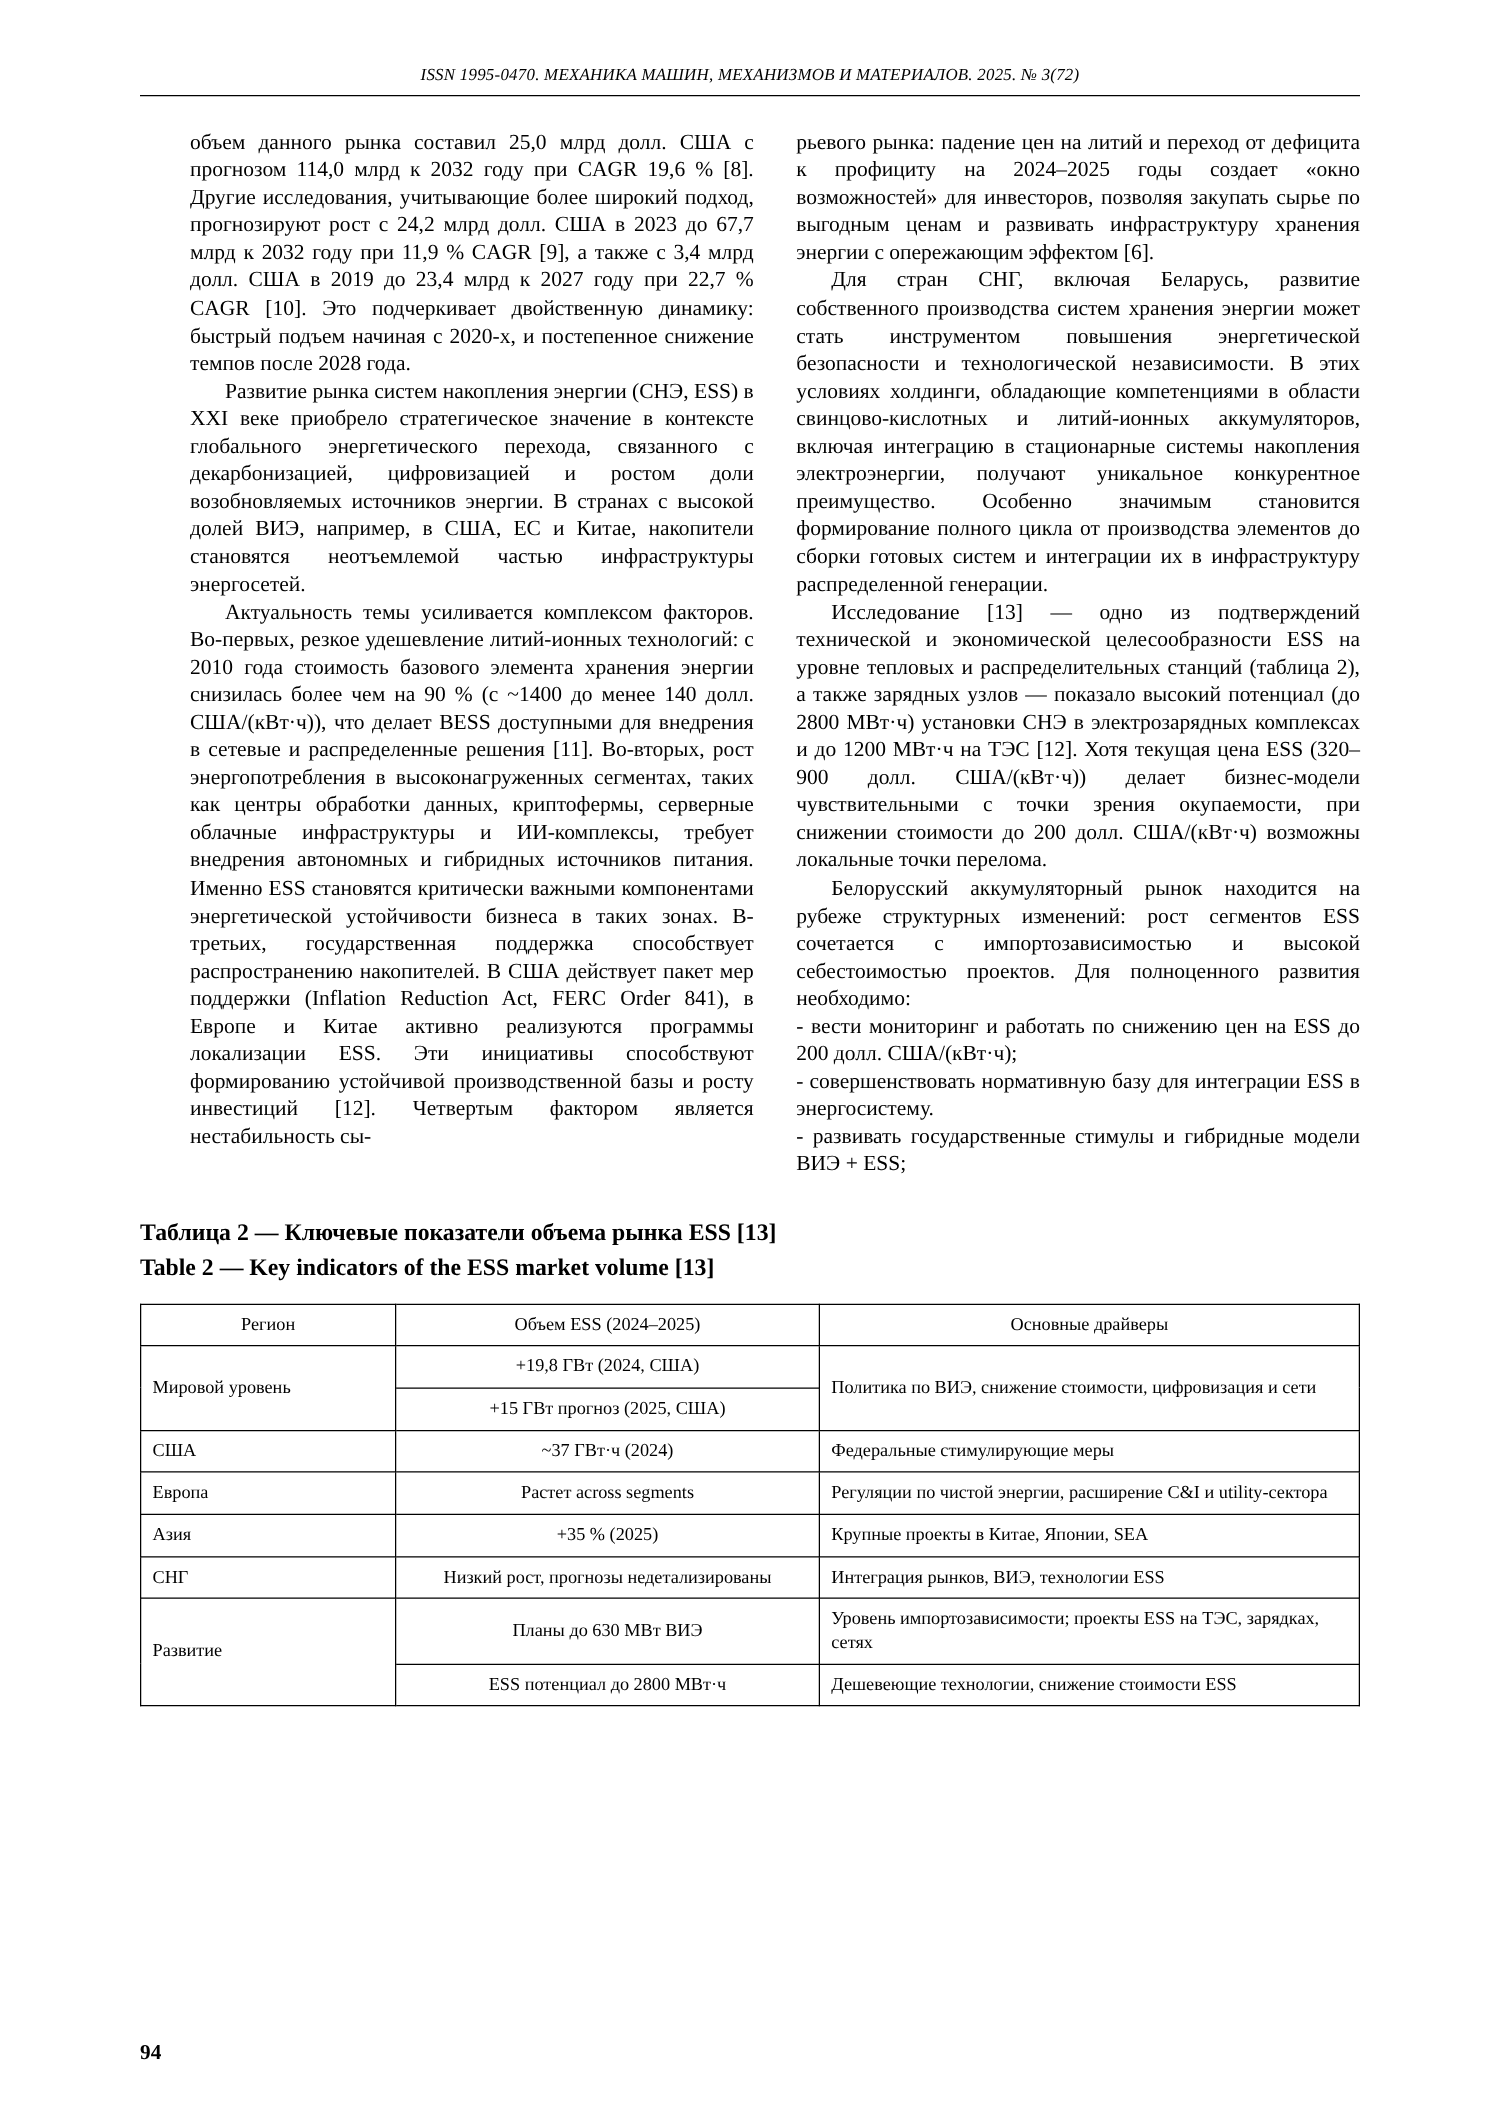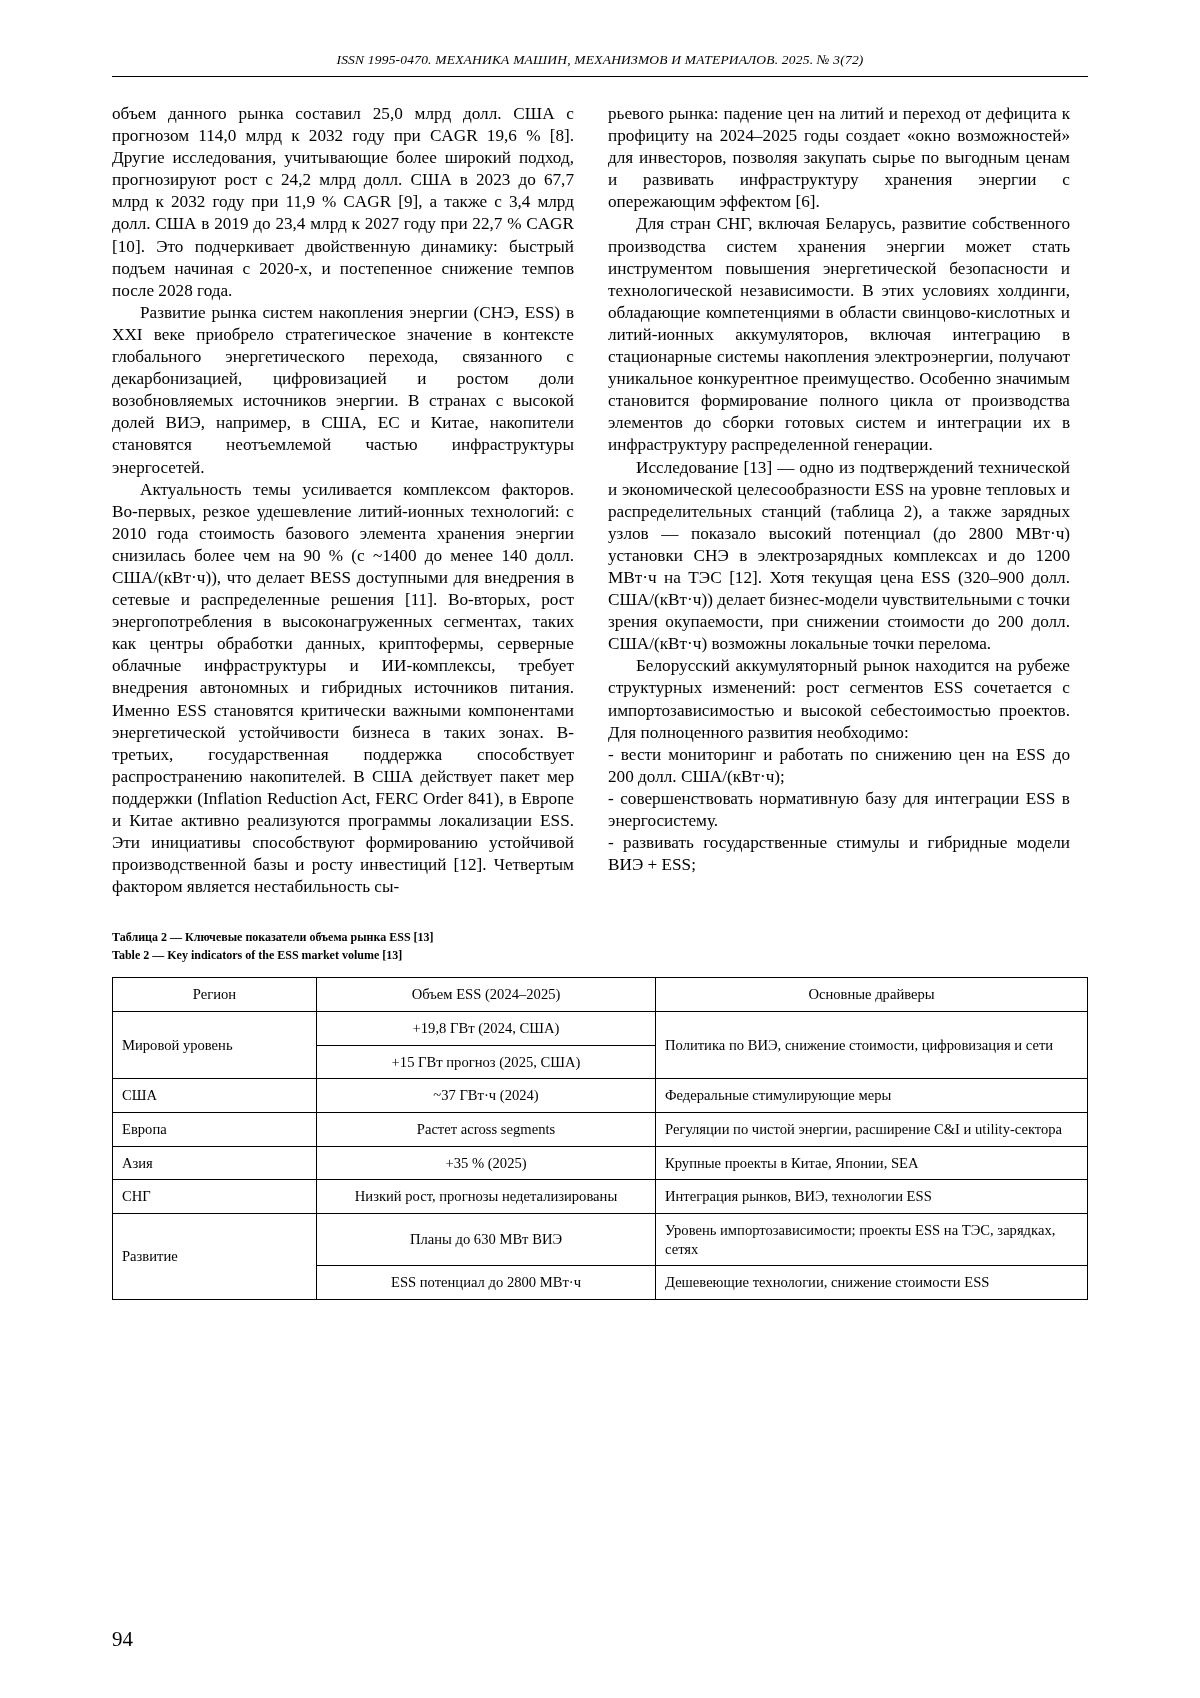--- a/index.html
+++ b/index.html
@@ -31,38 +31,39 @@
     font-family: "Liberation Serif", serif;
     padding-bottom: 8px;
   }
   .head-rule {
     border-bottom: 1.2px solid #000;
     margin-bottom: 26px;
   }
   .columns {
     display: flex;
     gap: 34px;
+    margin-left: 40px;
   }
   .col {
     width: 462px;
   }
   p.body-text {
     margin: 0;
     text-align: justify;
     font-size: 17.2px;
     line-height: 1.285;
     text-indent: 28px;
     hyphens: auto;
   }
   p.body-text.cont {
     text-indent: 0;
   }
   .table-caption {
     margin-top: 30px;
-    font-size: 12px;
+    font-size: 19px;
     font-weight: bold;
     line-height: 1.5;
     font-family: "Liberation Serif", serif;
   }
   table.data-table {
     margin-top: 13px;
     border-collapse: collapse;
     width: 100%;
     table-layout: fixed;
     font-size: 14.6px;
@@ -74,22 +75,22 @@
     line-height: 1.28;
   }
   td.c-region { width: 185px; margin-left: 29px; }
   td.c-volume { width: 320px; text-align: center; }
   td.c-drivers { }
   td.hdr { text-align: center; }
   .page-number {
     position: absolute;
     left: 112px;
     bottom: 46px;
-    font-weight: normal;
-    font-size: 21px;
+    font-weight: bold;
+    font-size: 17px;
     font-family: "Liberation Serif", serif;
   }
 </style>
 </head>
 <body>
 
 <div class="page">
 
   <div class="running-head">ISSN 1995-0470. МЕХАНИКА МАШИН, МЕХАНИЗМОВ И МАТЕРИАЛОВ. 2025. № 3(72)</div>
   <div class="head-rule"></div>

